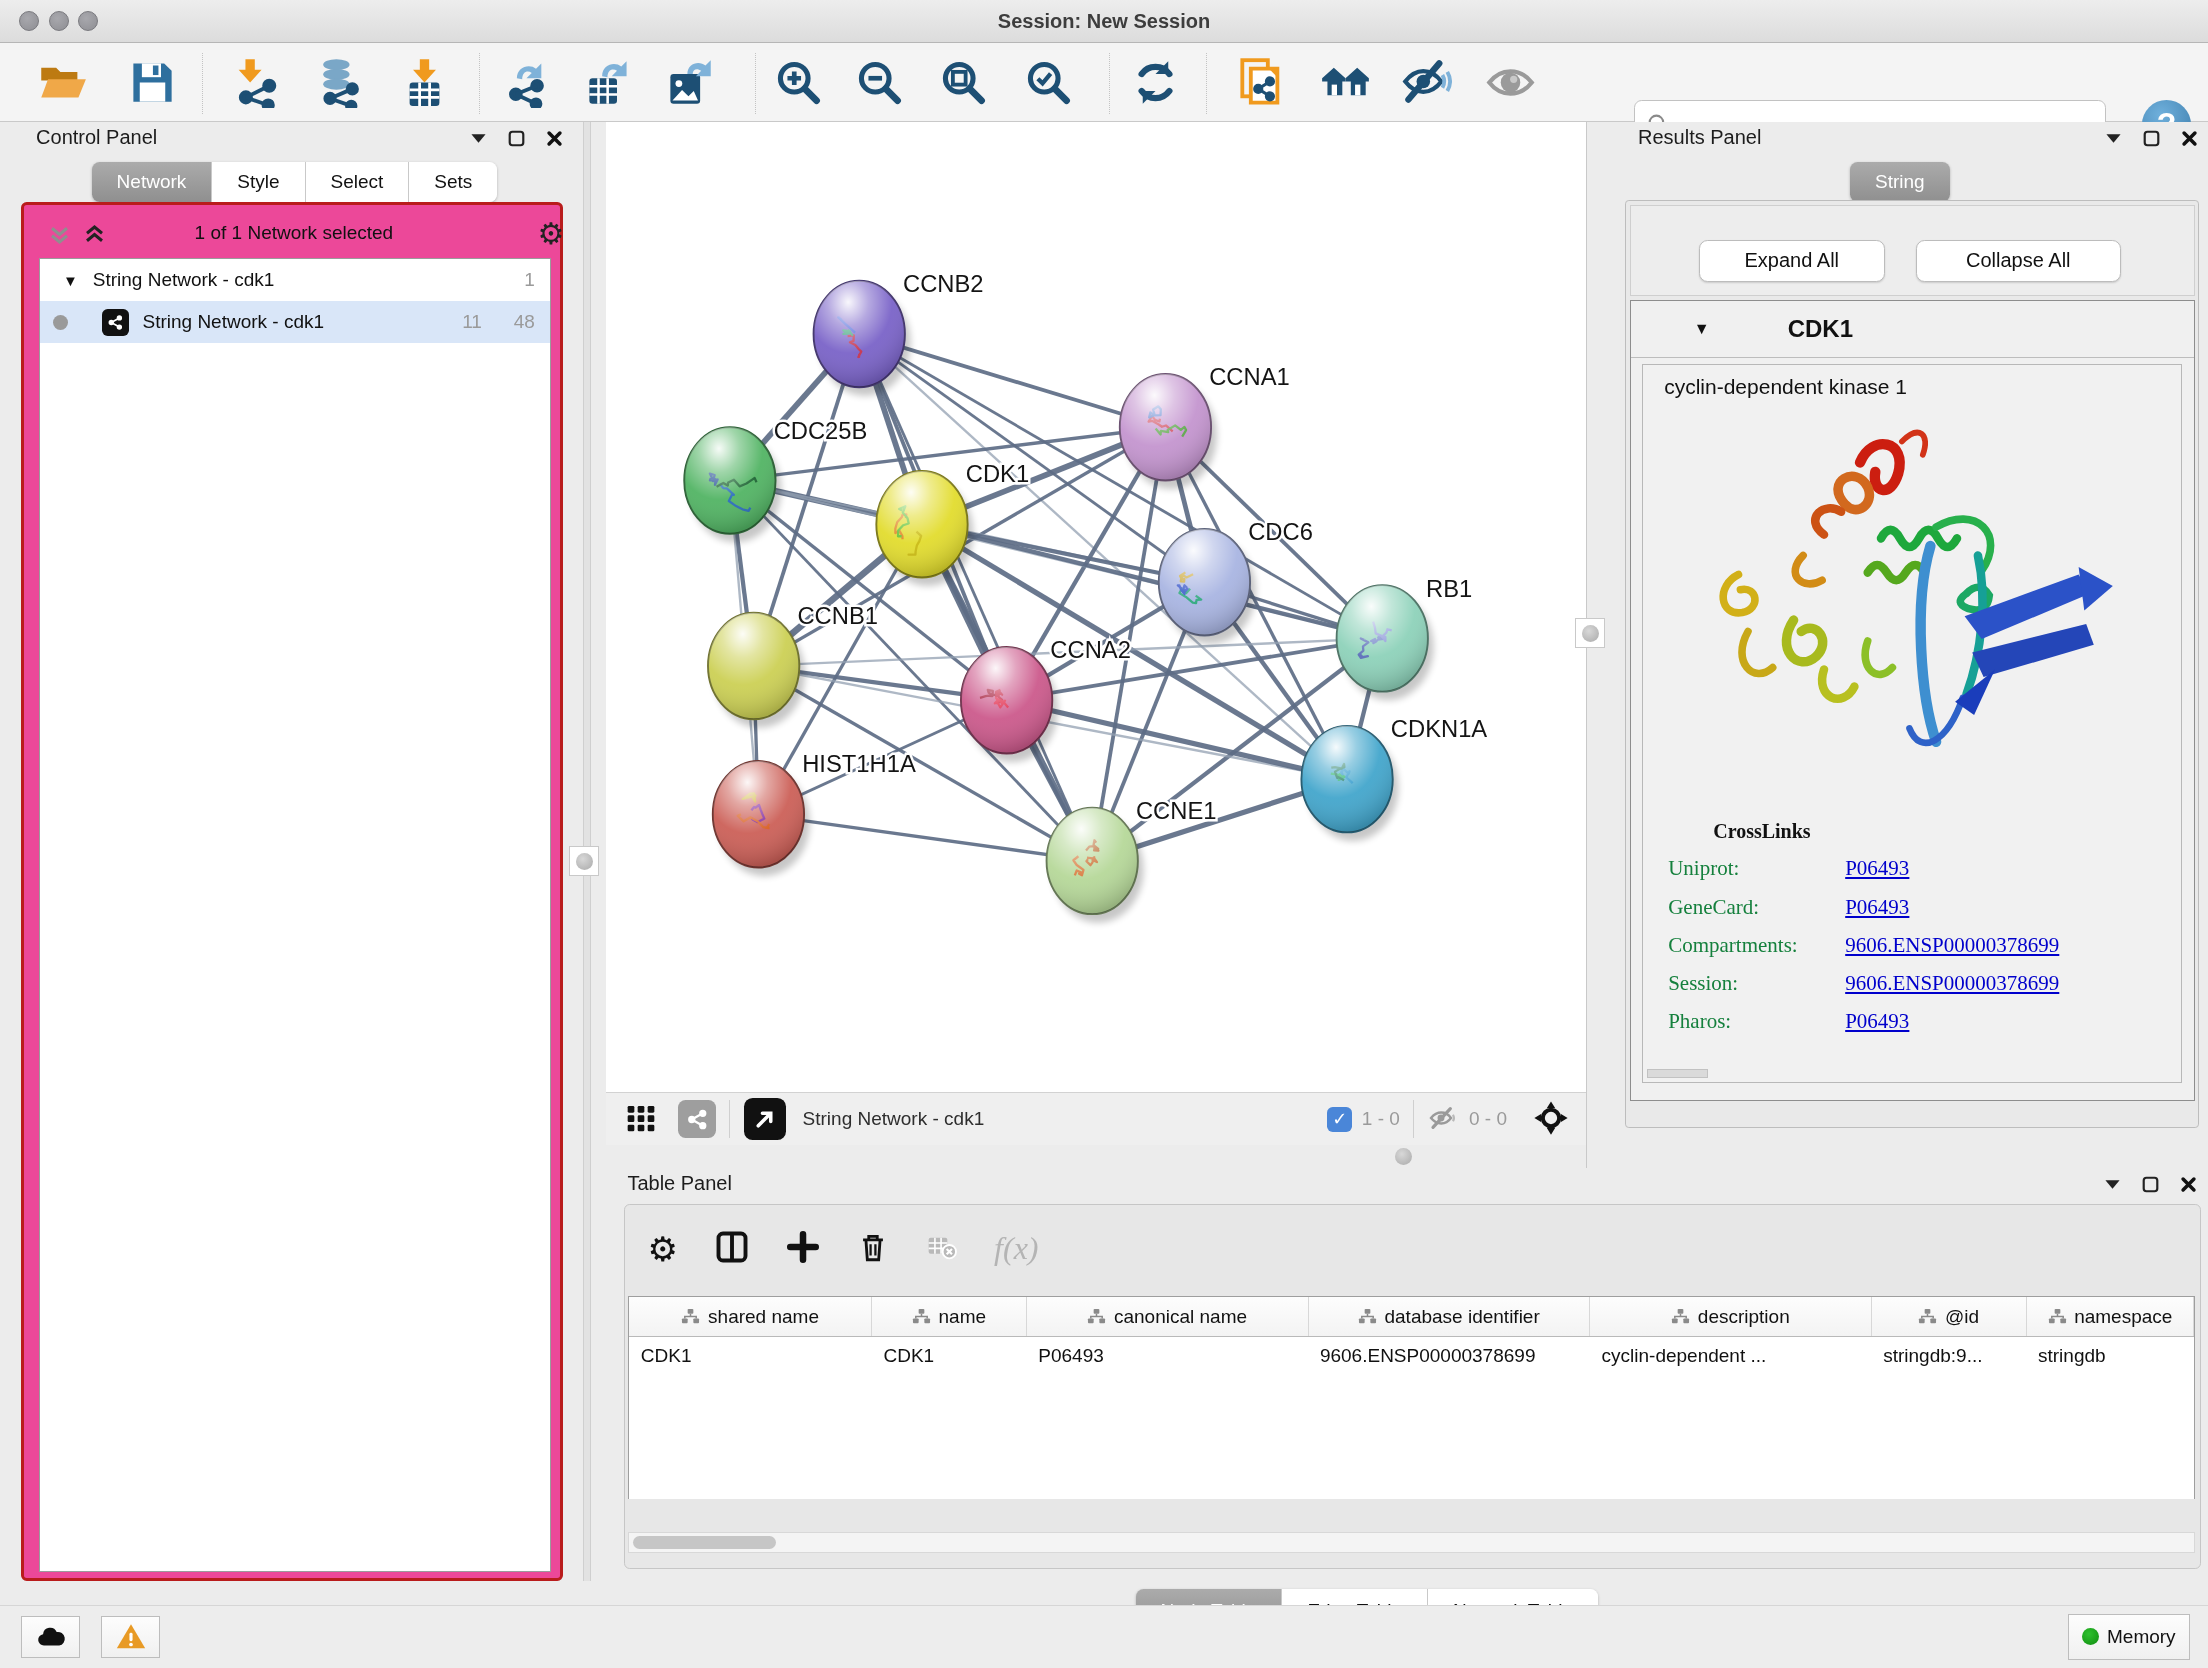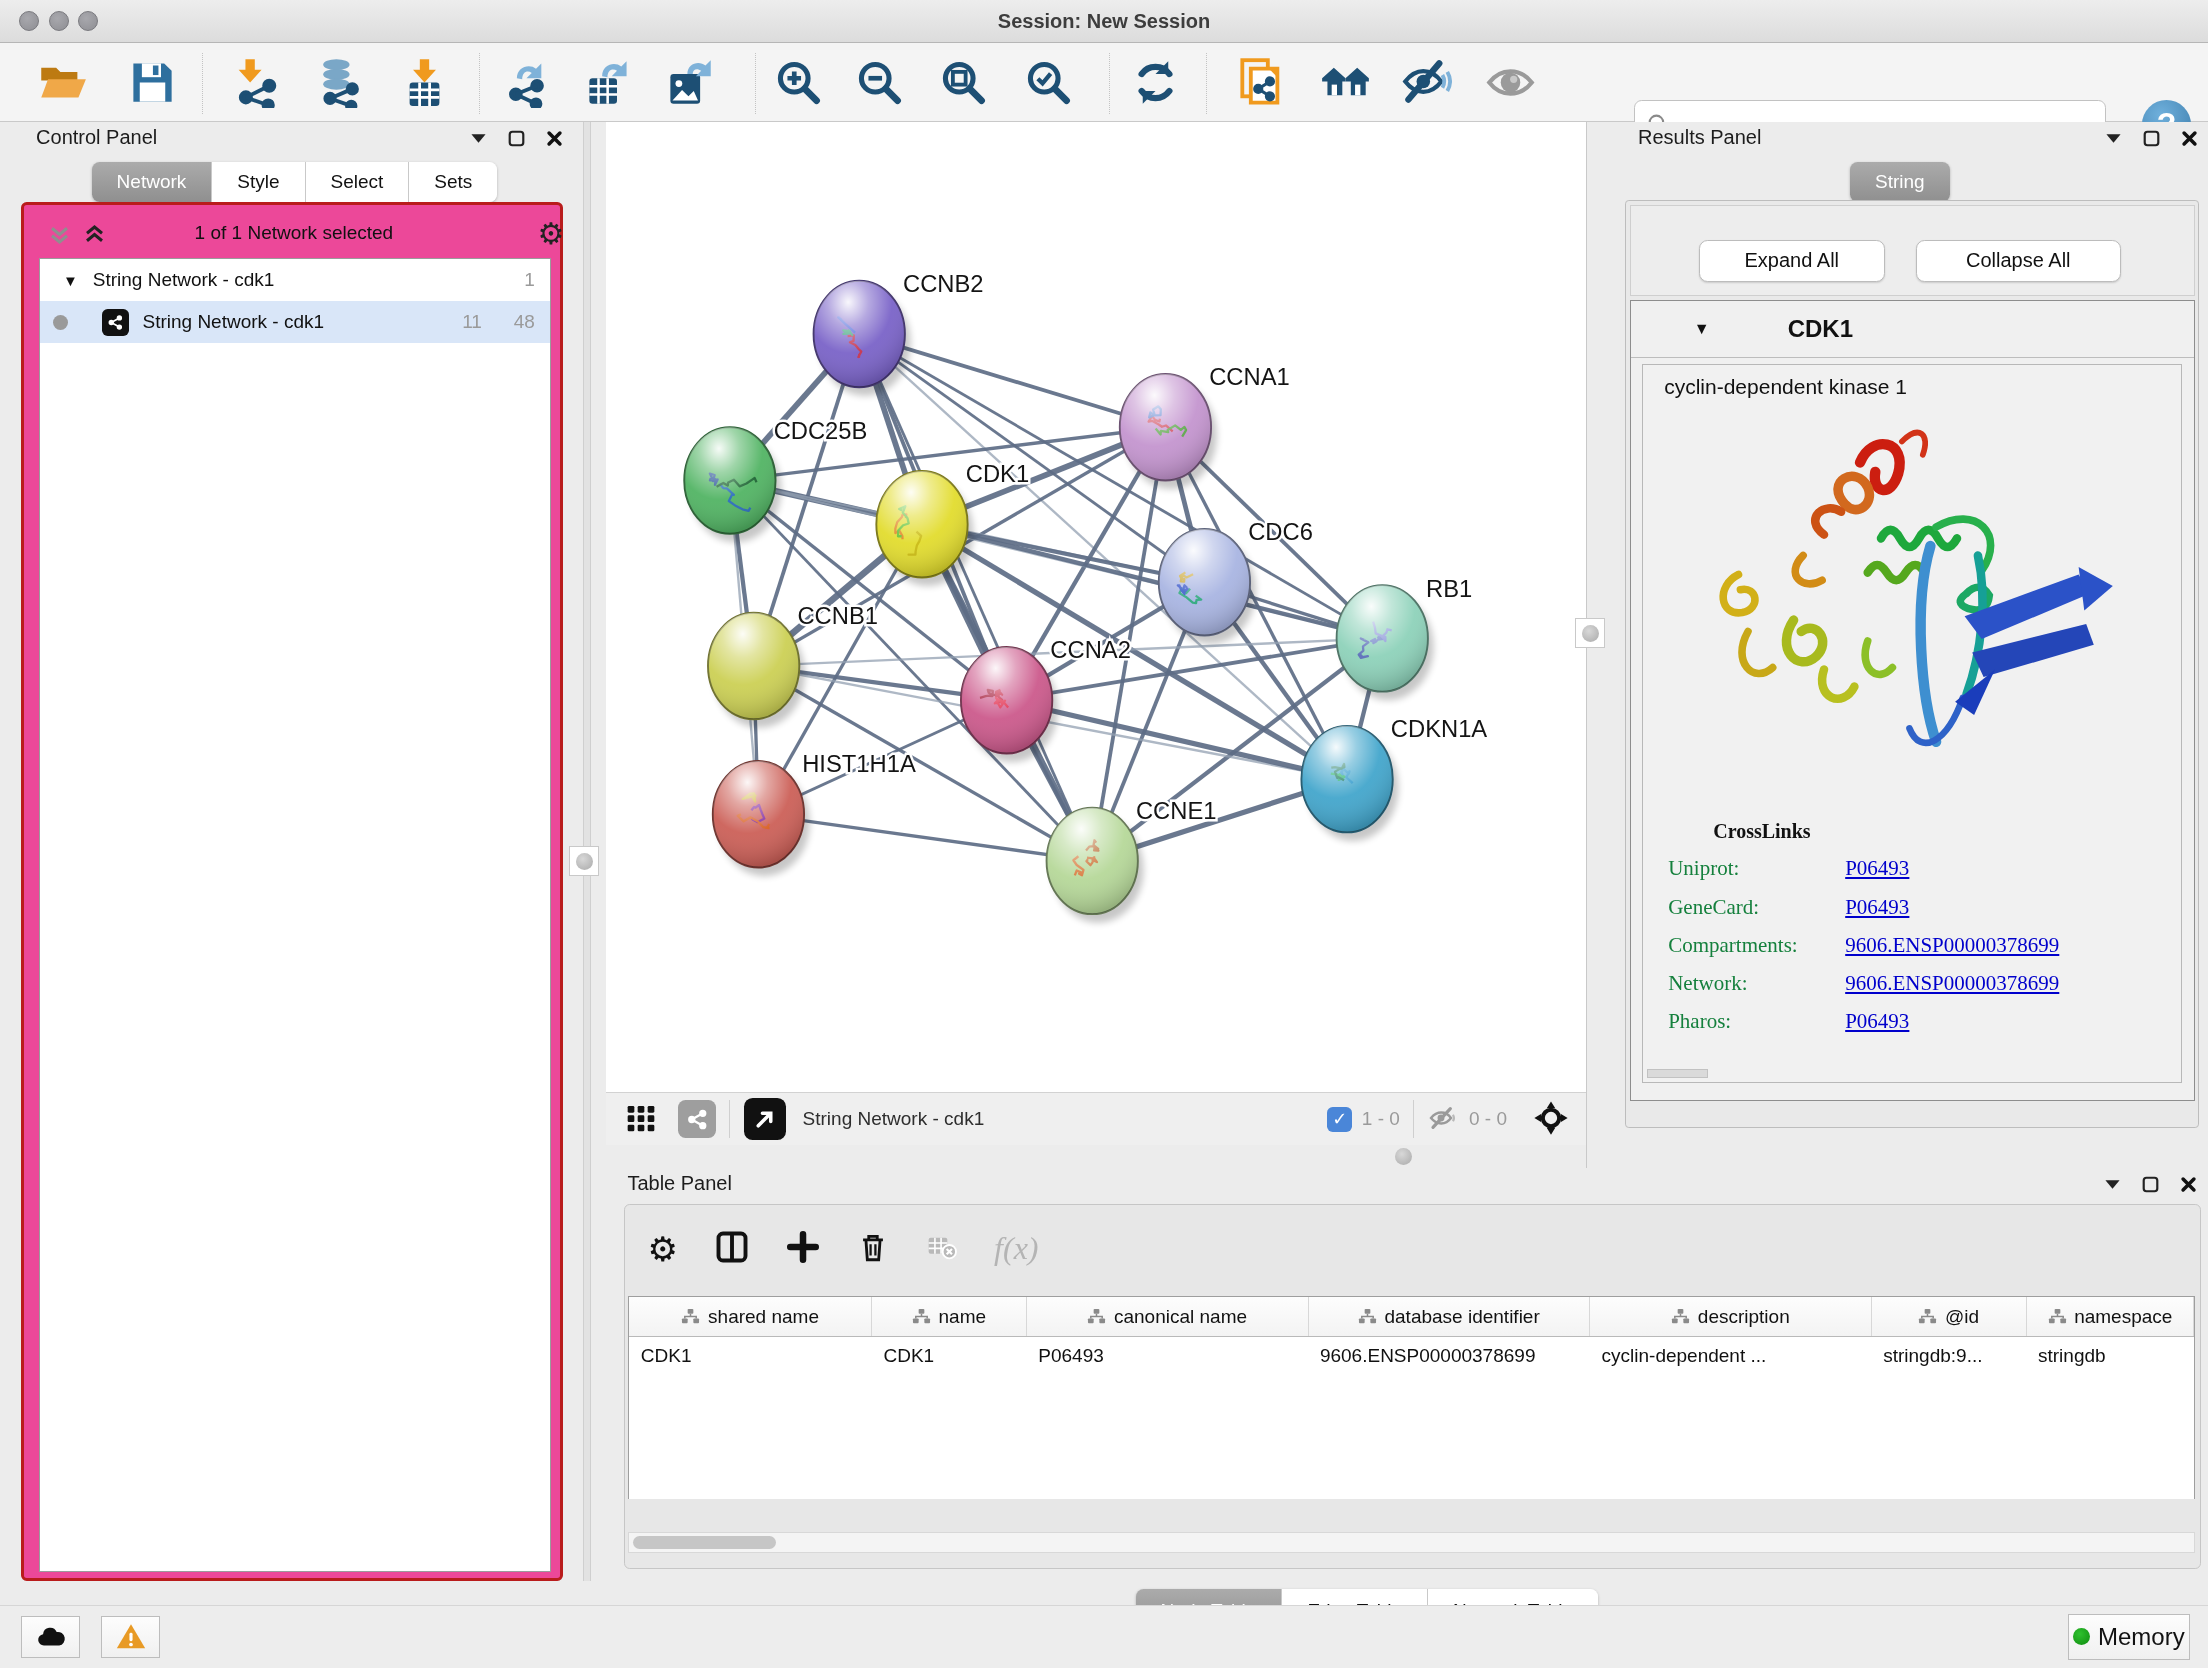--- a/index.html
+++ b/index.html
@@ -113,21 +113,21 @@
   #tp-scroll { position:absolute; left:3.8px; top:327px; width:1567px; height:21px; background:#f4f4f4; border:1px solid #d8d8d8; }
   #tp-thumb { position:absolute; left:3.8px; top:2.9px; width:143px; height:13.3px; border-radius:6.7px; background:#c6c6c6; }
   #tp-tabs { position:absolute; left:511px; top:384px; }
   #tp-tabs .tab { height:44px; line-height:44px; }
 
   
   #statusbar { position:absolute; left:0; top:1605px; width:2208px; height:63px; background:#ededed; border-top:1px solid #d6d6d6; }
   .sb-btn { position:absolute; top:9.5px; width:59px; height:42px; background:linear-gradient(#fdfdfd,#f0f0f0);
     border:1.9px solid #bdbdbd; display:flex; align-items:center; justify-content:center; }
   #memory-btn { position:absolute; left:2068px; top:7.6px; width:122px; height:46px; background:linear-gradient(#fdfdfd,#f0f0f0);
-    border:1.9px solid #bdbdbd; display:flex; align-items:center; justify-content:center; gap:7.6px; font-size:24px; color:#111; }
+    border:1.9px solid #bdbdbd; display:flex; align-items:center; justify-content:center; gap:7.6px; font-size:19px; color:#111; }
   #memory-dot { width:17px; height:17px; border-radius:50%; background:radial-gradient(circle at 40% 35%, #2fc12f,#0f8c0f); }
 
   svg text { font-family:"Liberation Sans",sans-serif; }
 </style>
 </head>
 <body>
 
 <div id="stage">
 
   <div id="titlebar">
@@ -661,21 +661,21 @@
                 </div>
                 <div class="xl-row">
                   <span class="xl-label">GeneCard:</span>
                   <a class="xl-link">P06493</a>
                 </div>
                 <div class="xl-row">
                   <span class="xl-label">Compartments:</span>
                   <a class="xl-link">9606.ENSP00000378699</a>
                 </div>
                 <div class="xl-row">
-                  <span class="xl-label">Network:</span>
+                  <span class="xl-label">Session:</span>
                   <a class="xl-link">9606.ENSP00000378699</a>
                 </div>
                 <div class="xl-row">
                   <span class="xl-label">Pharos:</span>
                   <a class="xl-link">P06493</a>
                 </div>
               </div>
           </div>
           <div id="rp-scrollthumb"></div>
         </div>

